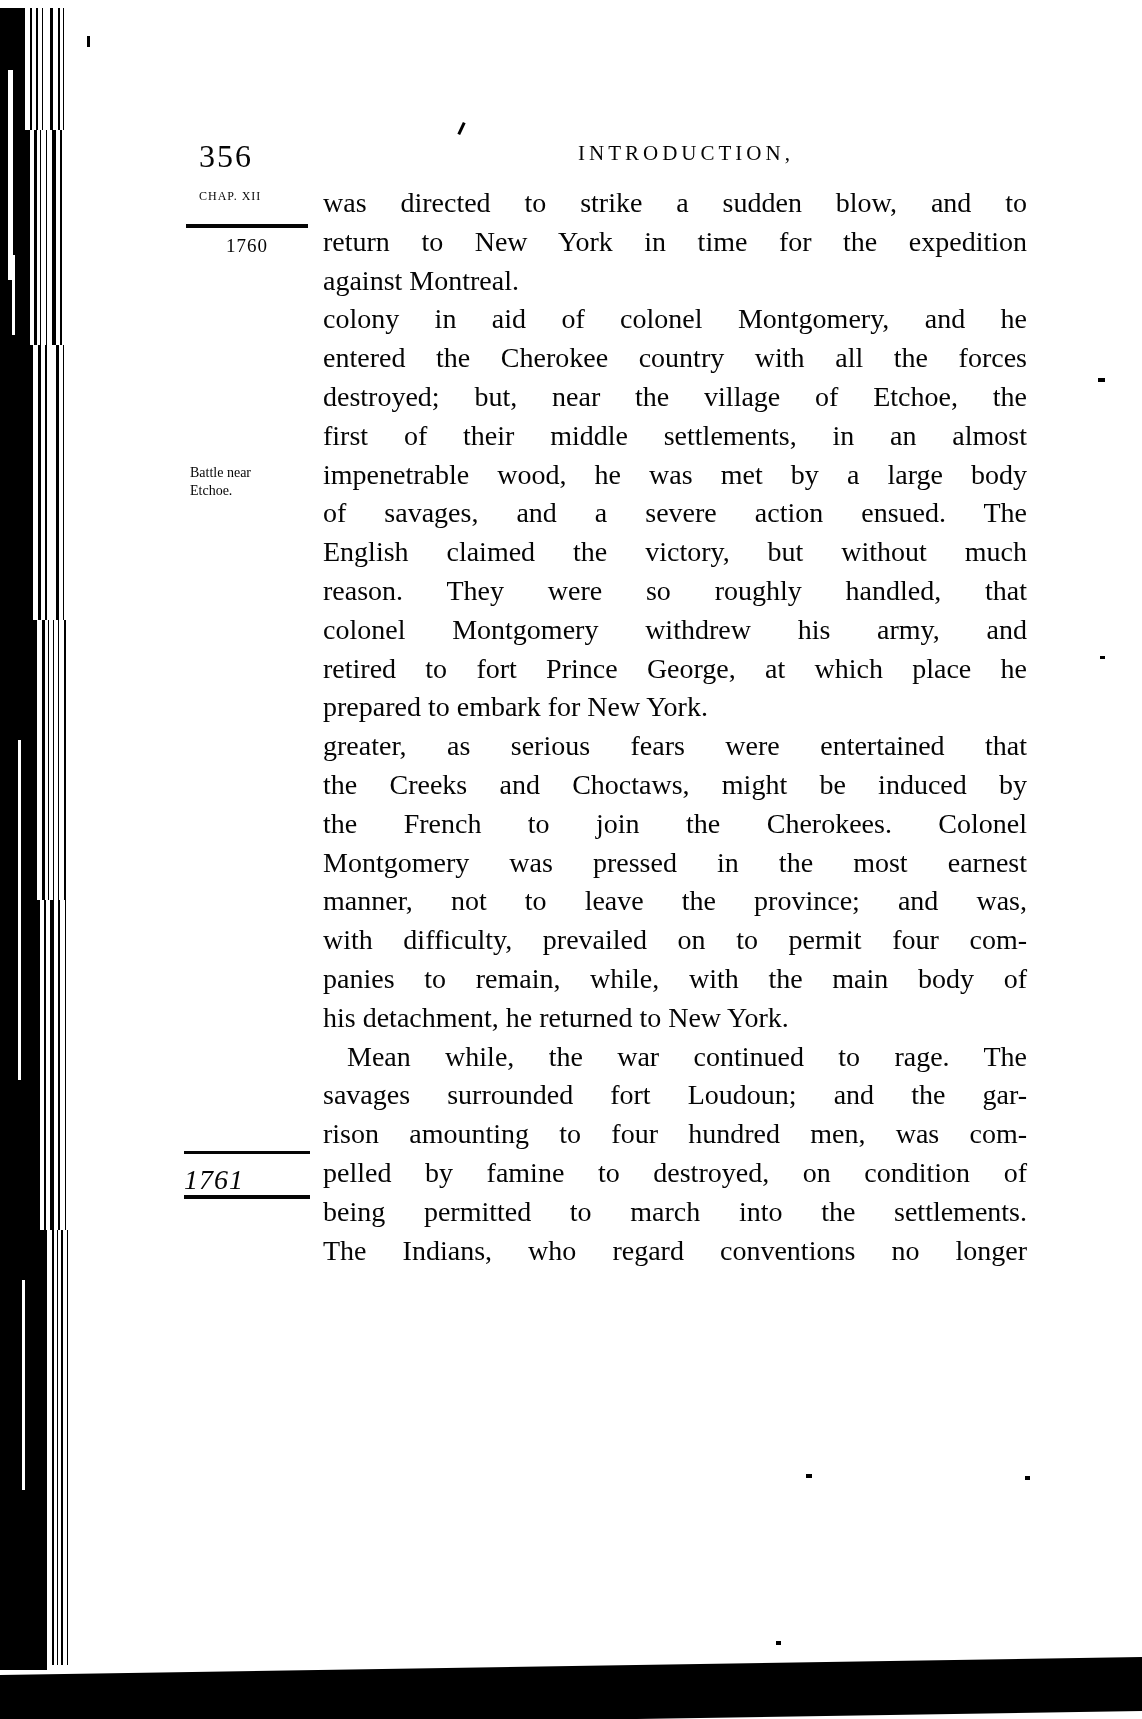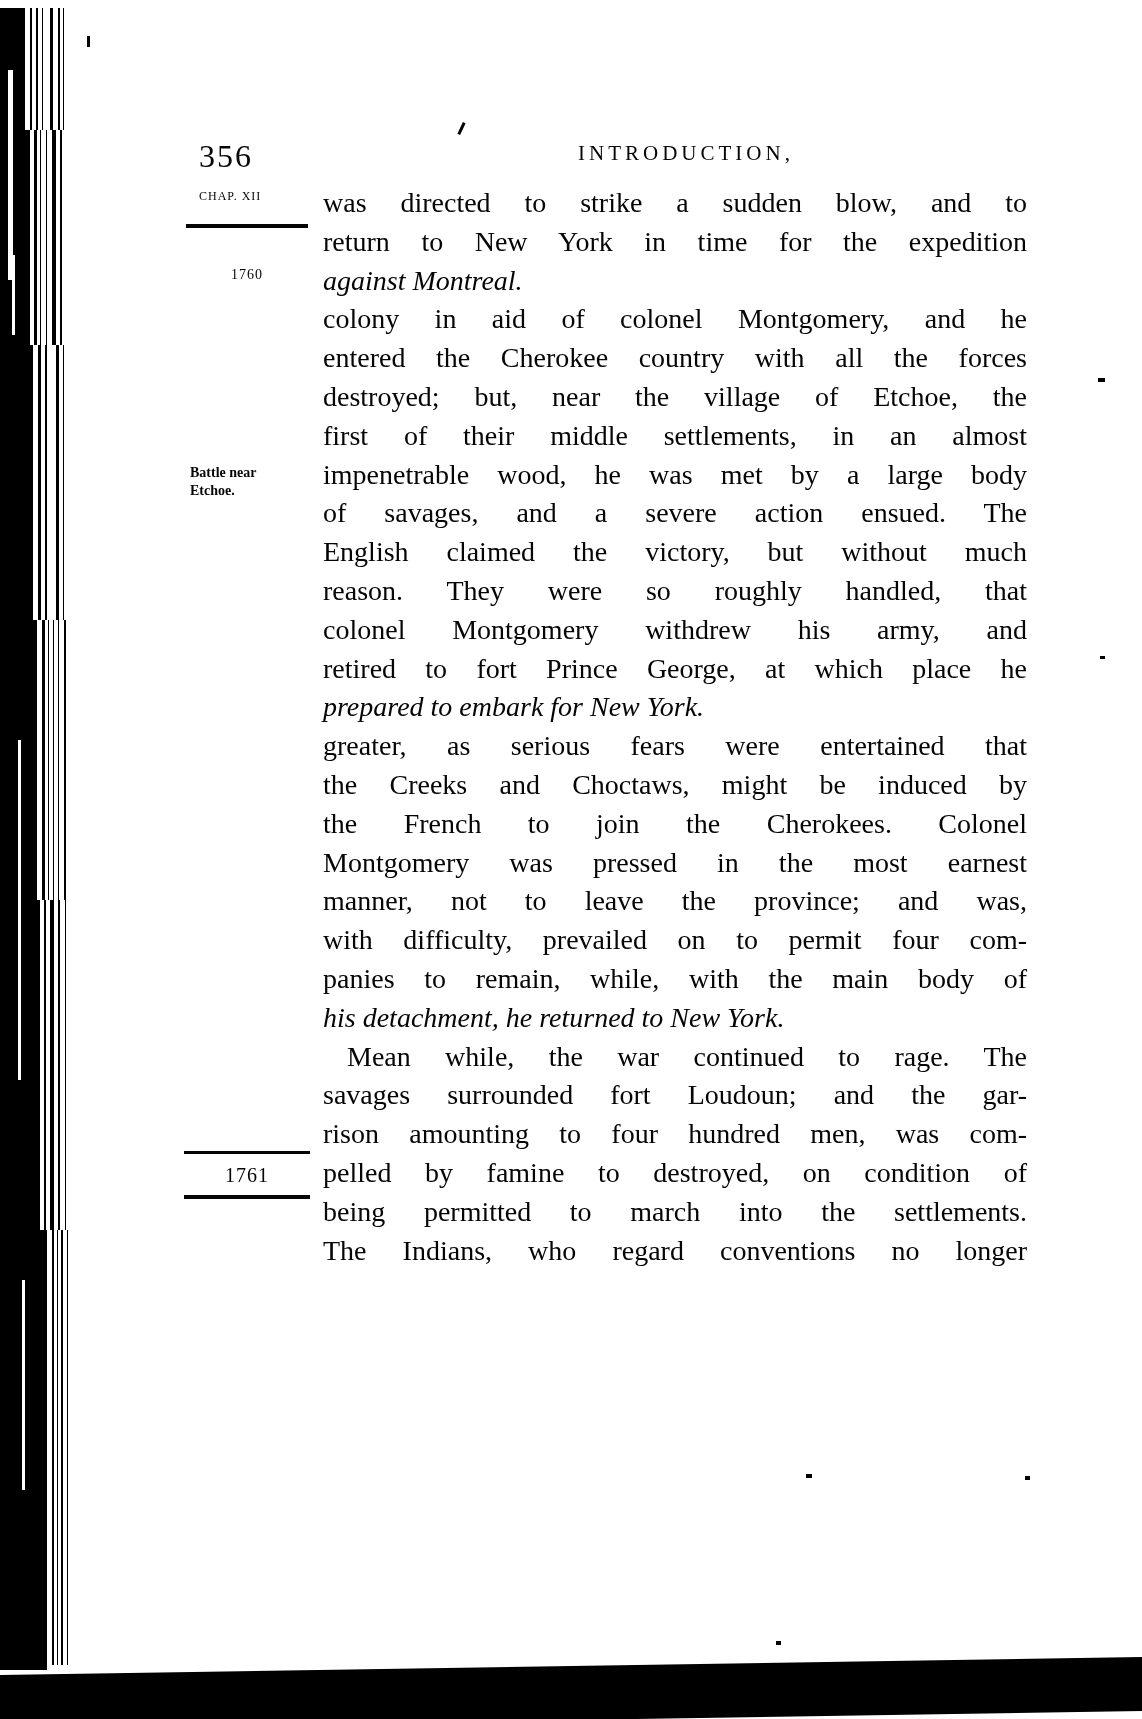--- a/index.html
+++ b/index.html
@@ -23,42 +23,42 @@
     font-size:21px;letter-spacing:4px;text-align:left;white-space:nowrap;
   }
 
   
   #chapter-note{
     left:199px;top:189px;width:112px;
     font-size:12px;letter-spacing:1px;white-space:nowrap;
   }
   .margin-rule{background:#050505;}
   #chapter-rule{left:186px;top:224px;width:122px;height:4px;}
-  #year-1760{left:186px;top:235px;width:122px;font-size:14px;text-align:center;letter-spacing:1px;margin-top:32px;}
+  #year-1760{left:186px;top:235px;width:122px;font-size:19px;text-align:center;letter-spacing:1px;}
   #battle-note{
     left:190px;top:464px;width:110px;
-    font-size:14px;font-weight:700;line-height:18px;
+    font-size:14px;font-weight:400;line-height:18px;
   }
   #rule-1761-top{left:184px;top:1151px;width:126px;height:3px;}
-  #year-1761{left:184px;top:1164px;width:126px;font-size:20px;text-align:center;letter-spacing:1px;}
+  #year-1761{left:184px;top:1164px;width:126px;font-size:28px;letter-spacing:1px;font-style:italic;}
   #rule-1761-bottom{left:184px;top:1195px;width:126px;height:4px;}
 
   
   #body-text{
     left:302px;top:184px;width:704px;
     font-size:28px;
     margin-left:21px;
   }
   #body-text .line{
     height:38.8px;line-height:38.8px;
     text-align:justify;text-align-last:justify;
     white-space:nowrap;
   }
   #body-text .line.indent{text-indent:24px;}
-  #body-text .line.para-end{text-align-last:left;font-style:italic;}
+  #body-text .line.para-end{text-align-last:left;}
 
   
   #gutter{left:0;top:0;}
   #bottom-band{
     left:-12px;top:1666px;width:1170px;height:54px;
     background:#000;
     transform:rotate(-0.9deg);
   }
   .speck{background:#000;position:absolute;}
   #speck-a{left:87px;top:36px;width:3px;height:11px;}

